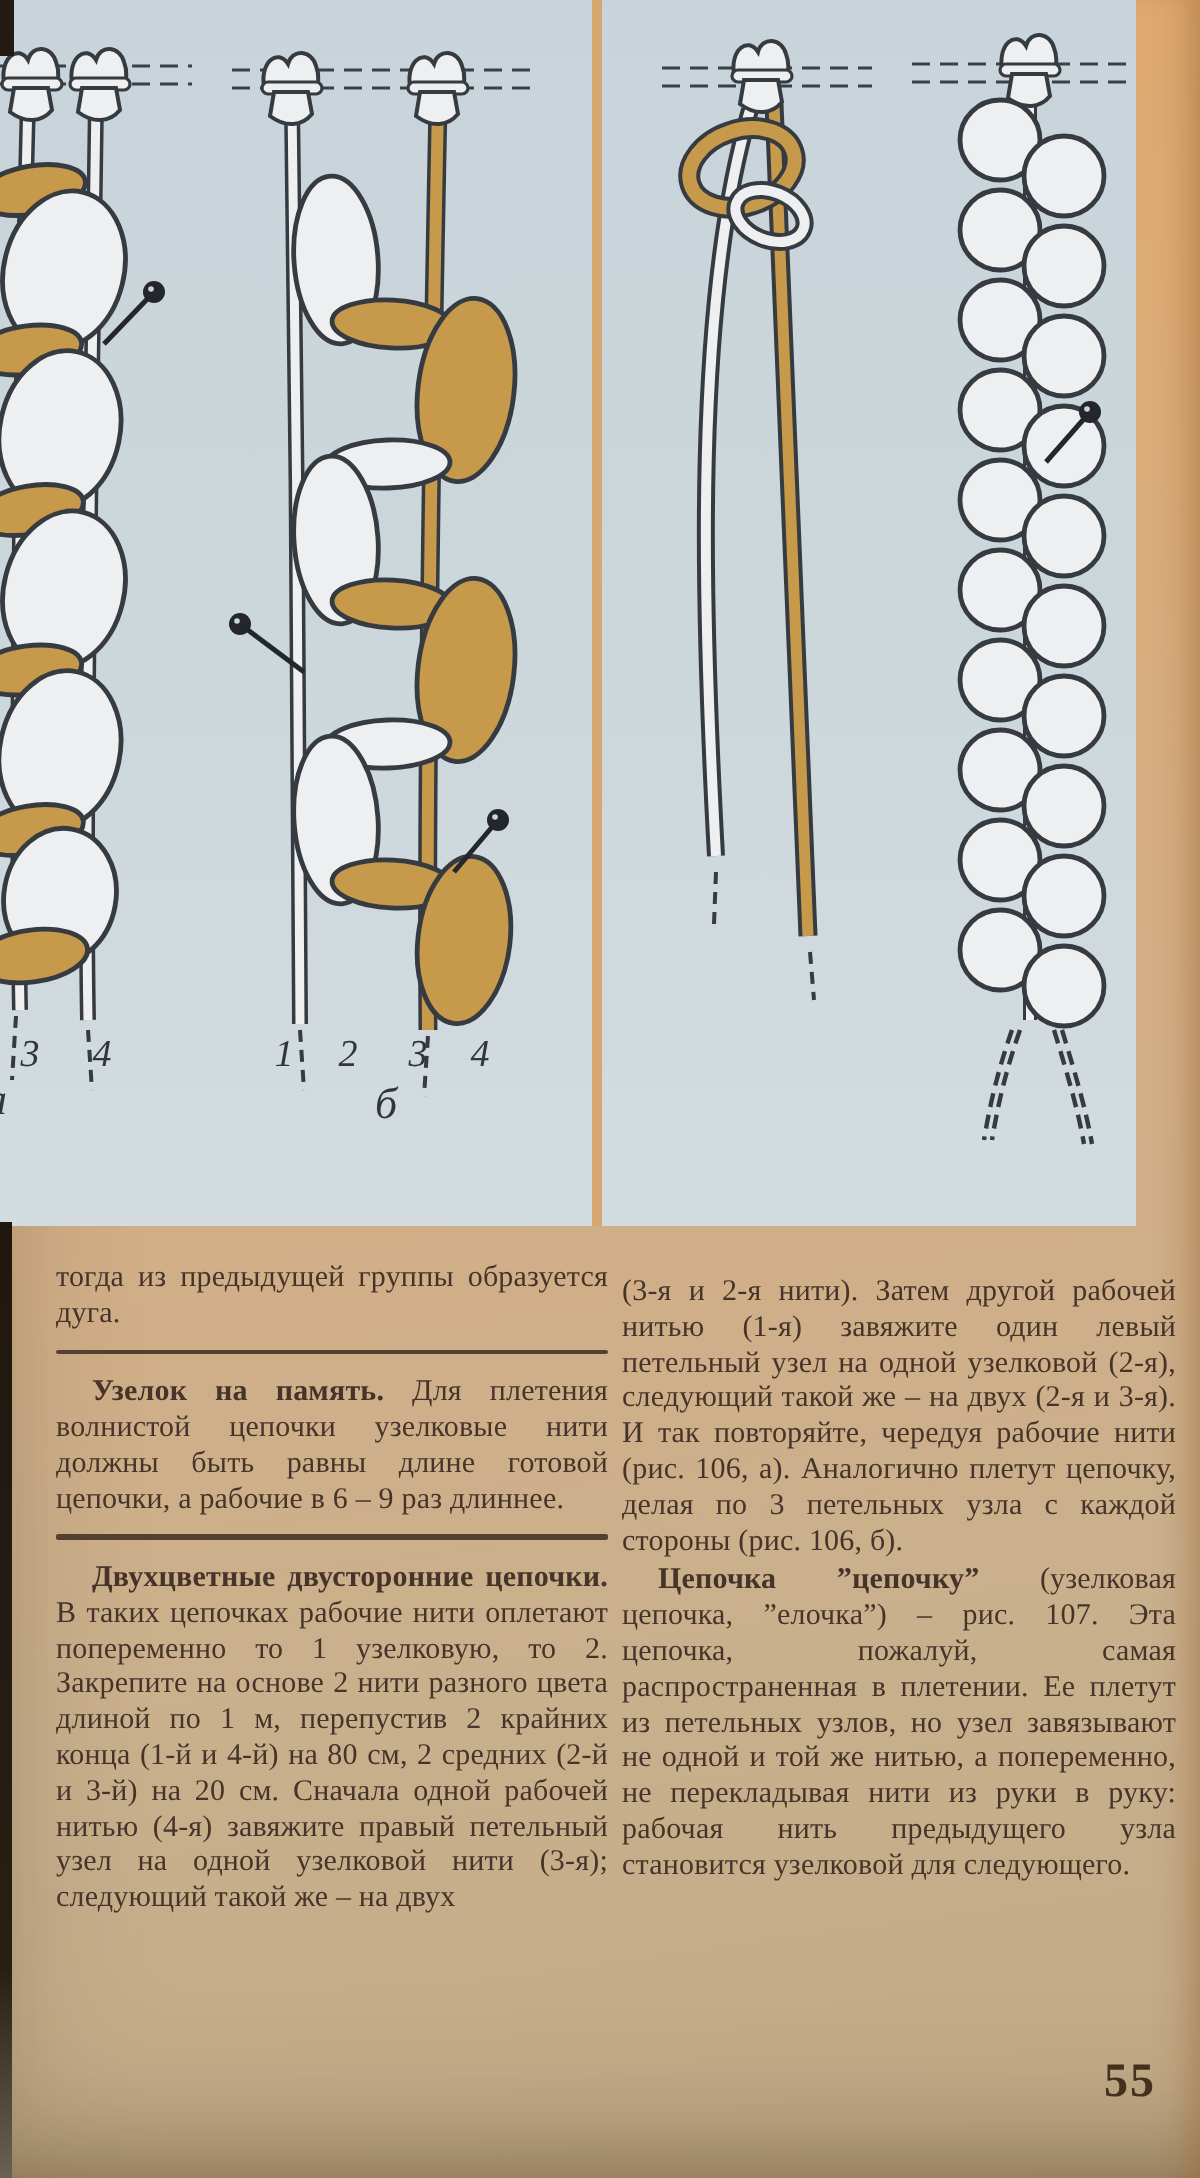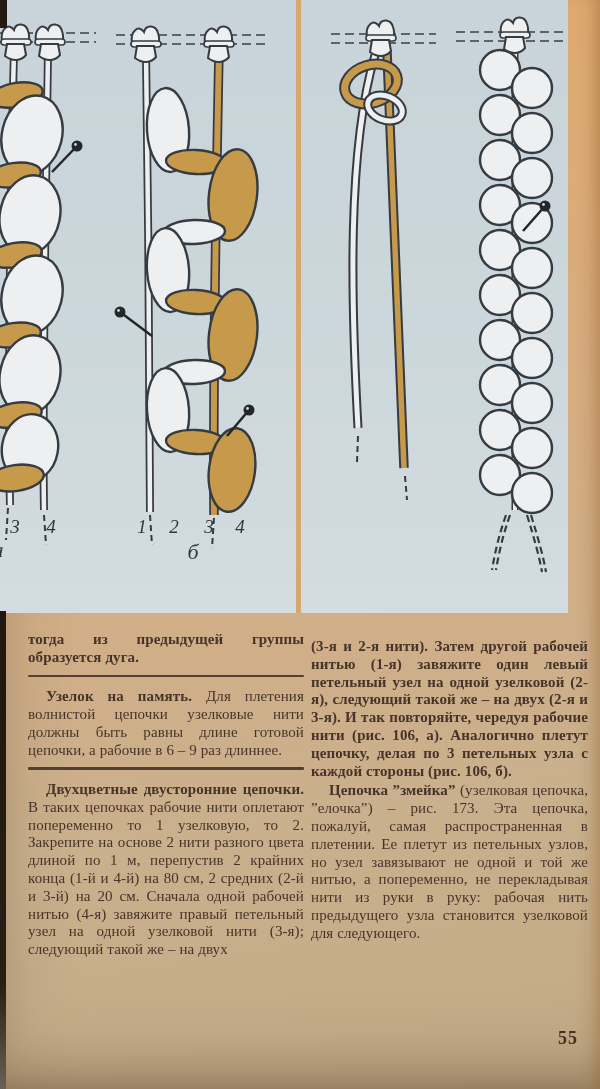--- a/index.html
+++ b/index.html
@@ -24,26 +24,26 @@
   .edge-top-left{position:absolute;left:0;top:0;width:7px;height:28px;background:#241a12;z-index:5;}
   .edge-left{position:absolute;left:0;top:611px;width:6px;height:478px;z-index:5;
     background:linear-gradient(180deg,#20170f 0%,#281e14 78%,#6a6154 100%);}
 
   
   .text-area{position:absolute;left:0;top:631px;width:600px;display:flex;}
   .col{color:#46342a;font-size:15px;line-height:17.8px;text-align:justify;letter-spacing:.1px;}
   .col-left{margin-left:28px;width:276px;}
   .col-right{margin-left:7px;width:277px;margin-top:7px;}
   .col p{margin:0;text-indent:18px;}
-  .col p.noindent{text-indent:0;font-weight:bold;}
+  .col p.noindent{text-indent:0;}
   .col p + p{margin-top:2px;}
   .lead{font-weight:bold;}
   .rule{height:2.6px;background:#53402e;margin:8px 0 11px 0;border-radius:1px;}
 
-  .page-number{position:absolute;right:22px;top:1028px;font-size:18px;font-weight:bold;color:#44301d;letter-spacing:1px;}
+  .page-number{position:absolute;right:22px;top:1028px;font-size:24px;font-weight:bold;color:#44301d;letter-spacing:1px;}
 </style>
 </head>
 <body>
 
 <div class="page">
 
   <div class="illustration">
 
     <div class="panel panel-left">
       <svg width="296" height="613" viewBox="0 0 296 613">
@@ -221,18 +221,18 @@
   <div class="text-area">
     <div class="col col-left">
       <p class="noindent">тогда из предыдущей группы образуется дуга.</p>
       <div class="rule"></div>
       <p><span class="lead">Узелок на память.</span><span> Для плетения волнистой цепочки узелковые нити должны быть равны длине готовой цепочки, а рабочие в 6 – 9 раз длиннее.</span></p>
       <div class="rule"></div>
       <p><span class="lead">Двухцветные двусторонние цепочки.</span><span> В таких цепочках рабочие нити оплетают попеременно то 1 узелковую, то 2. Закрепите на основе 2 нити разного цвета длиной по 1 м, перепустив 2 крайних конца (1-й и 4-й) на 80 см, 2 средних (2-й и 3-й) на 20 см. Сначала одной рабочей нитью (4-я) завяжите правый петельный узел на одной узелковой нити (3-я); следующий такой же – на двух</span></p>
     </div>
     <div class="col col-right">
       <p class="noindent">(3-я и 2-я нити). Затем другой рабочей нитью (1-я) завяжите один левый петельный узел на одной узелковой (2-я), следующий такой же – на двух (2-я и 3-я). И так повторяйте, чередуя рабочие нити (рис. 106, а). Аналогично плетут цепочку, делая по 3 петельных узла с каждой стороны (рис. 106, б).</p>
-      <p><span class="lead">Цепочка ”змейка”</span><span> (узелковая цепочка, ”елочка”) – рис. 173. Эта цепочка, пожалуй, самая распространенная в плетении. Ее плетут из петельных узлов, но узел завязывают не одной и той же нитью, а попеременно, не перекладывая нити из руки в руку: рабочая нить предыдущего узла становится узелковой для следующего.</span></p>
+      <p><span class="lead">Цепочка ”цепочку”</span><span> (узелковая цепочка, ”елочка”) – рис. 107. Эта цепочка, пожалуй, самая распространенная в плетении. Ее плетут из петельных узлов, но узел завязывают не одной и той же нитью, а попеременно, не перекладывая нити из руки в руку: рабочая нить предыдущего узла становится узелковой для следующего.</span></p>
     </div>
   </div>
 
   <div class="page-number">55</div>
 </div>
 
 </body></html>

